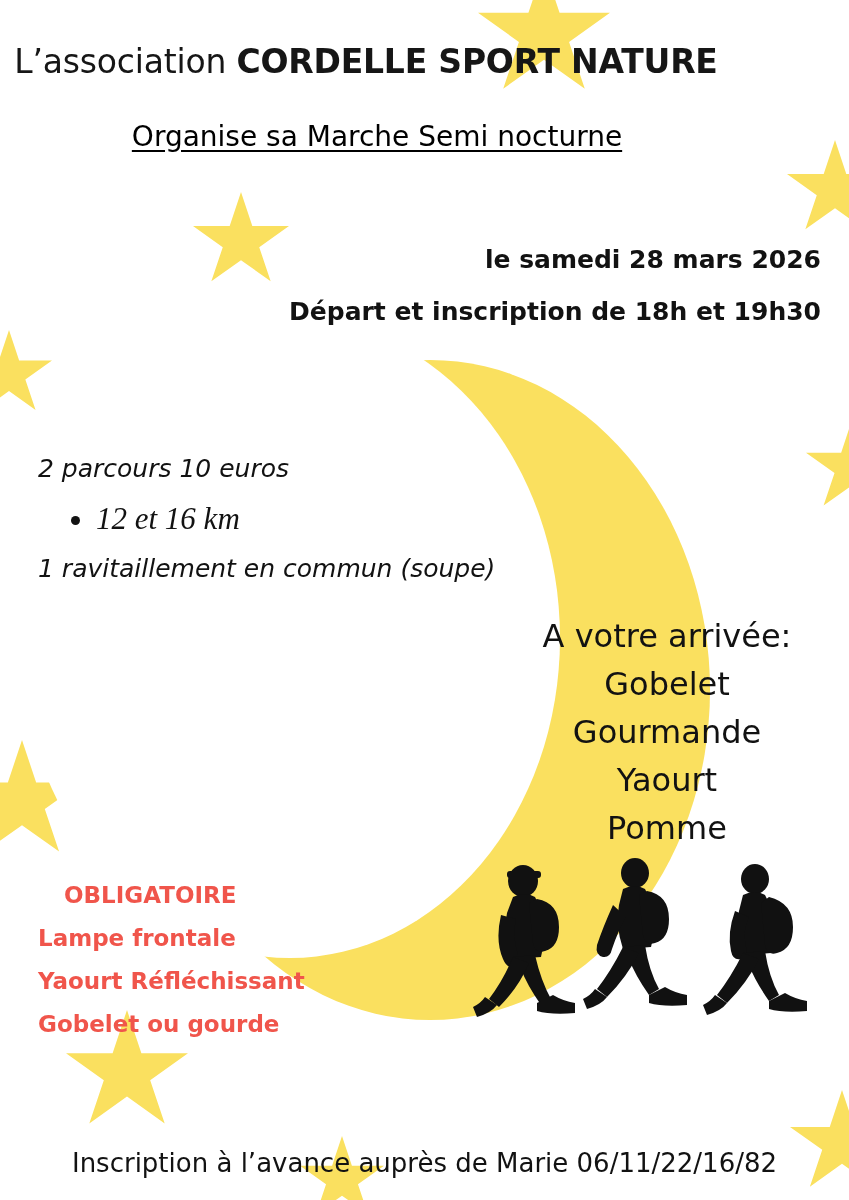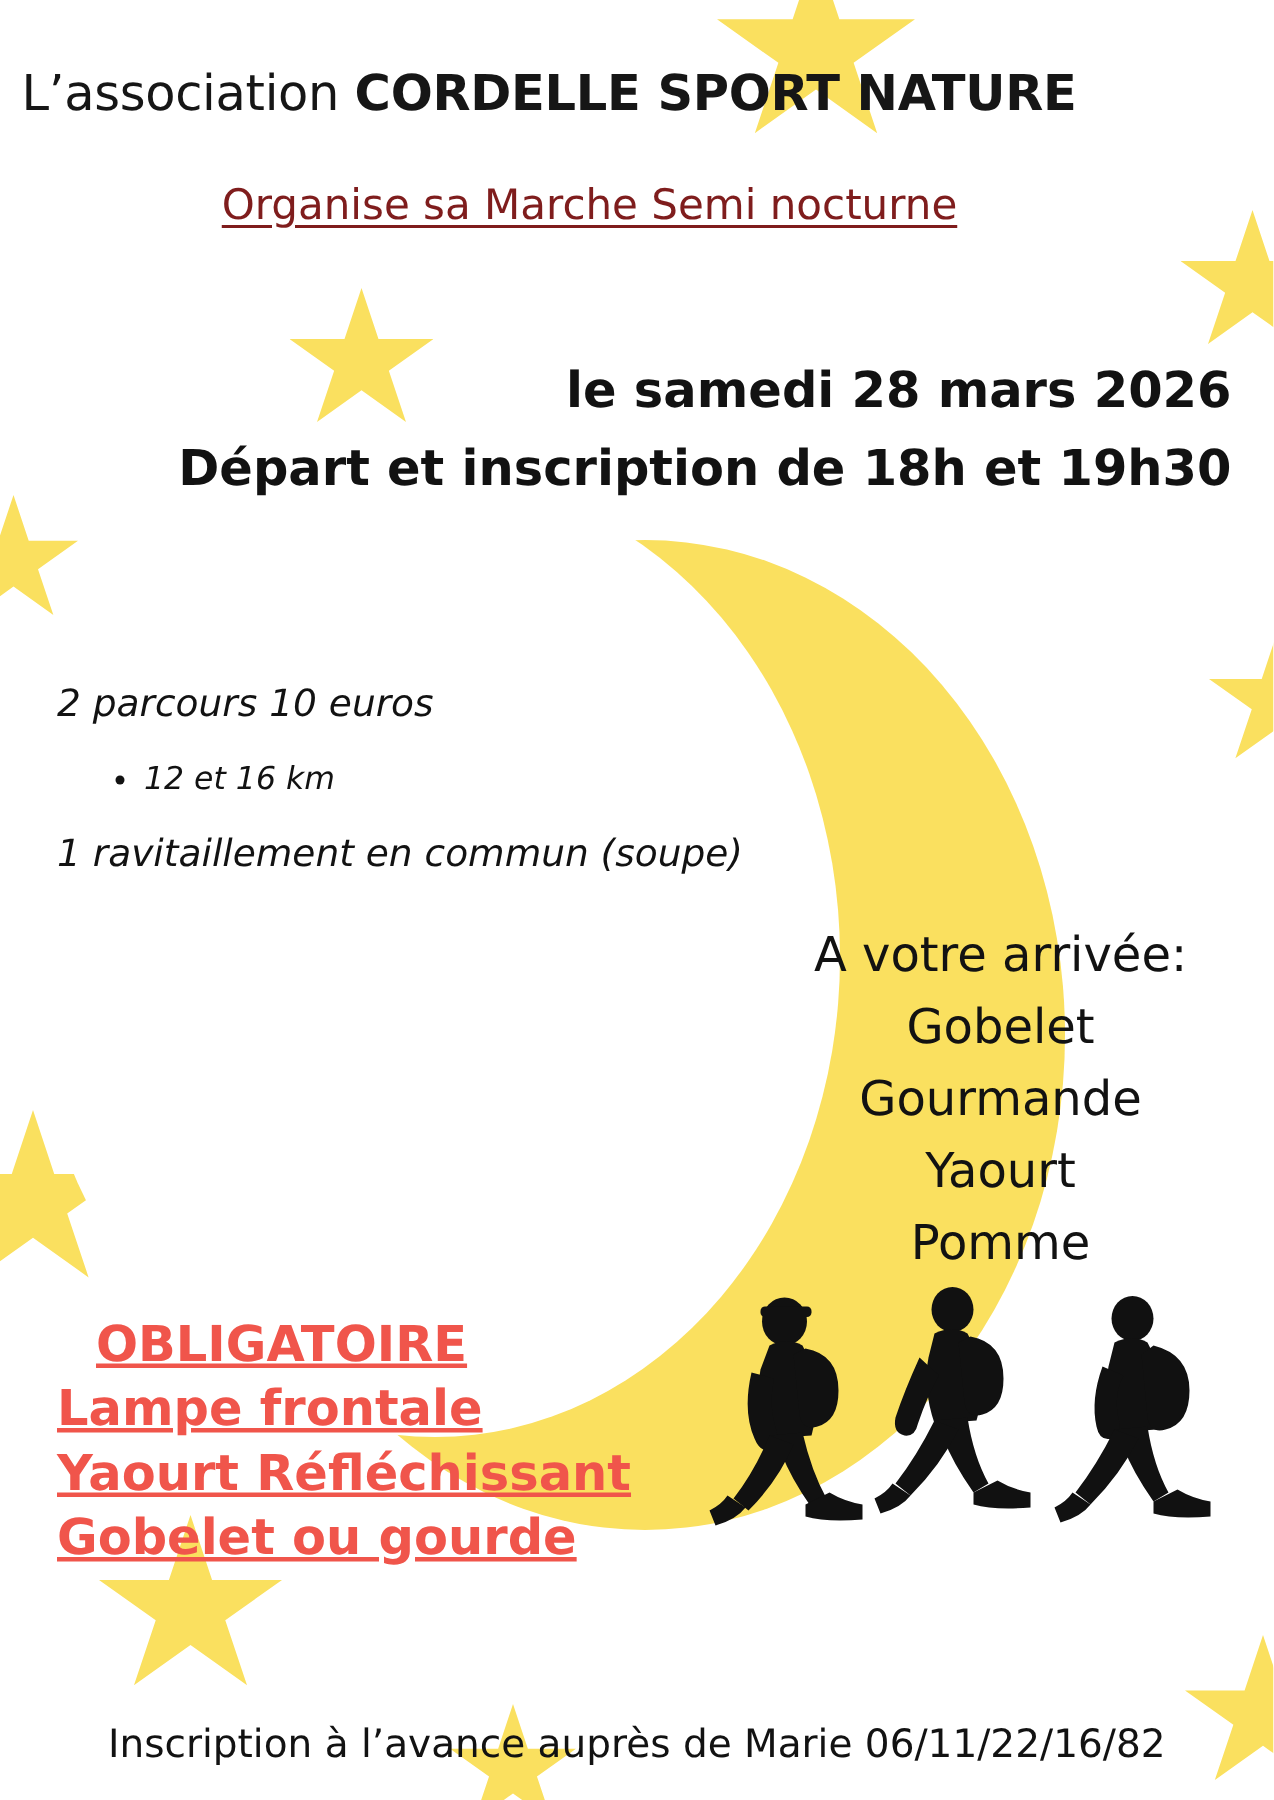--- a/index.html
+++ b/index.html
@@ -80,34 +80,33 @@
   .title .light {
     font-weight: 400;
   }
   .subtitle {
     position: absolute;
     left: 0;
     top: 120px;
     width: 754px;
     text-align: center;
     font-size: 28px;
-    color: #7f1d1d;
-    padding-left: 16px;
+    color: #000000;
   }
   .subtitle span {
     text-decoration: underline;
     text-underline-offset: 4px;
   }
 
   .when-block {
     position: absolute;
     right: 28px;
     top: 234px;
     text-align: right;
-    font-size: 33px;
+    font-size: 25px;
     font-weight: bold;
     line-height: 52px;
     color: #121212;
   }
 
   .course-block {
     position: absolute;
     left: 38px;
     top: 444px;
     font-style: italic;
@@ -115,44 +114,44 @@
     line-height: 50px;
     color: #121212;
   }
   .course-block ul {
     margin: 0;
     padding: 0 0 0 58px;
     list-style: disc;
   }
   .course-block li {
     font-style: italic;
-    font-size: 21px;
+    font-size: 31px;
     line-height: 50px;
+    font-family: Liberation Serif, serif;
   }
 
   .arrival-block {
     position: absolute;
     right: 22px;
     top: 612px;
     text-align: center;
     font-size: 32px;
     line-height: 48px;
     color: #121212;
     width: 320px;
   }
 
   .mandatory-block {
     position: absolute;
     left: 38px;
     top: 874px;
     color: #F0554B;
     font-weight: bold;
-    font-size: 33px;
+    font-size: 23px;
     line-height: 43px;
-    text-decoration: underline;
   }
   .mandatory-block .head {
     padding-left: 26px;
   }
 
   .footer {
     position: absolute;
     left: 0;
     bottom: 22px;
     width: 849px;

